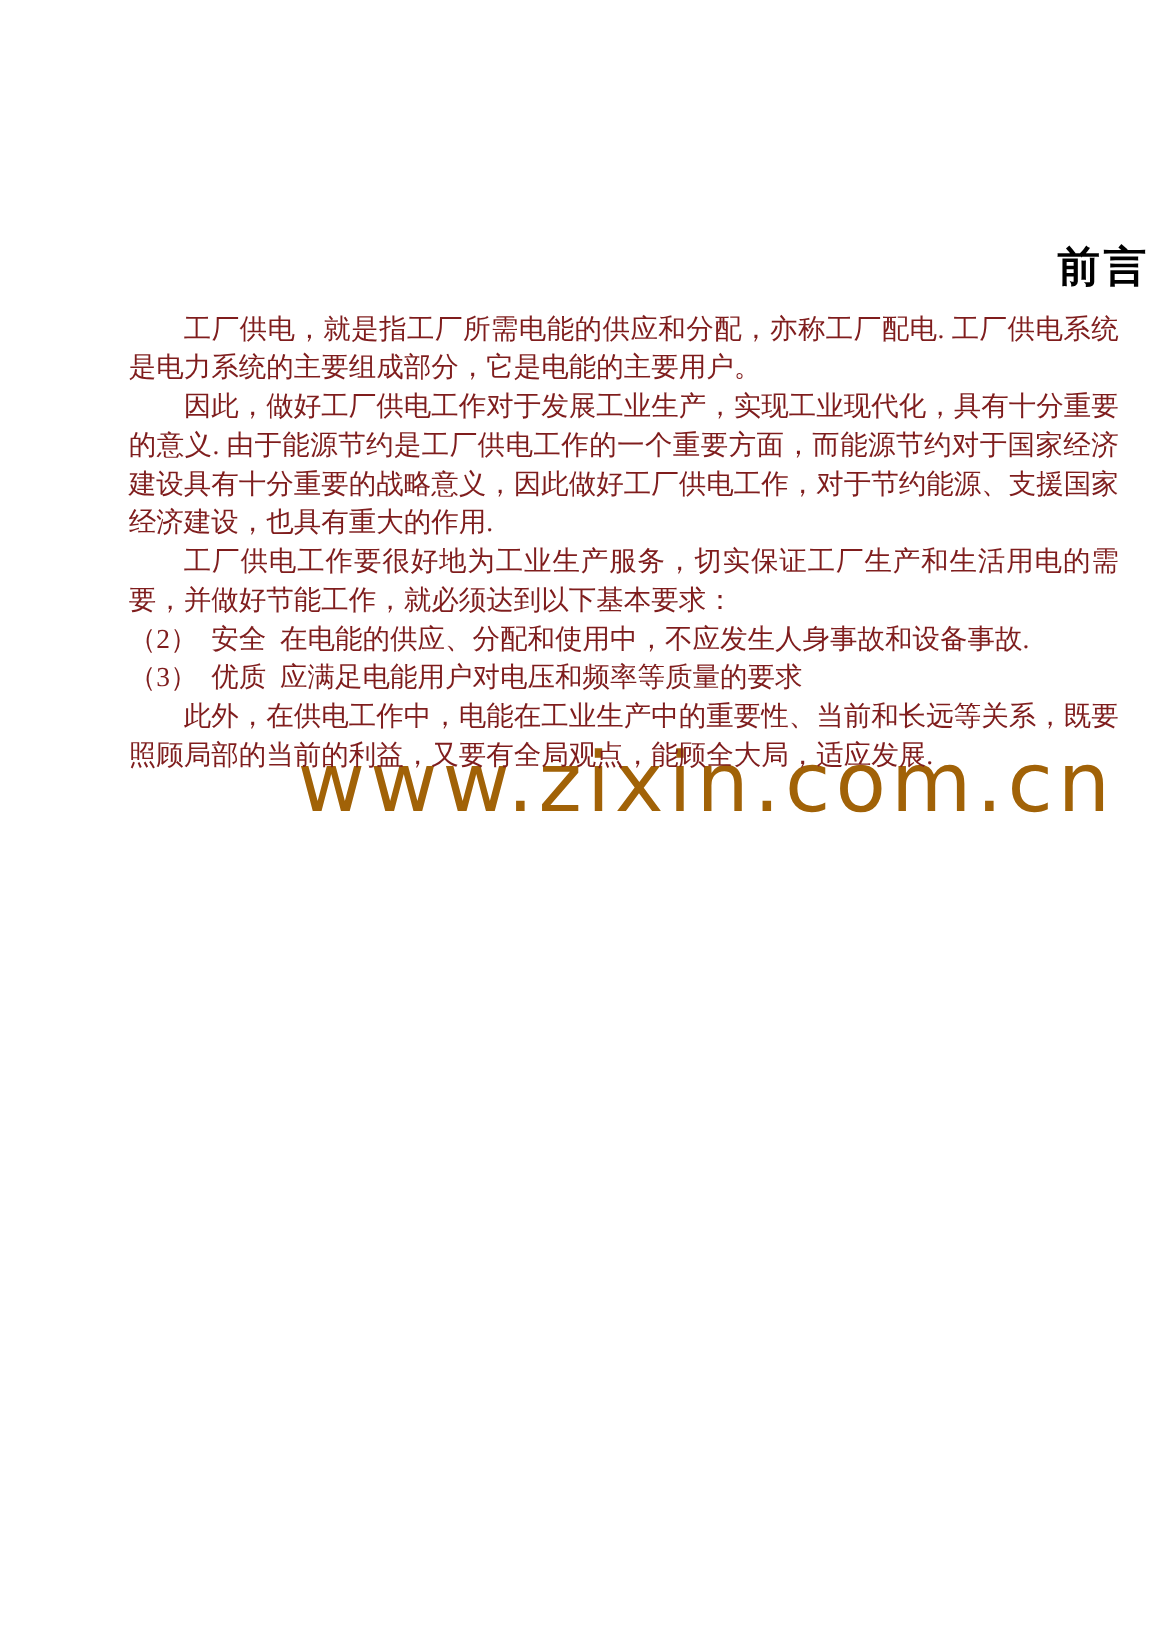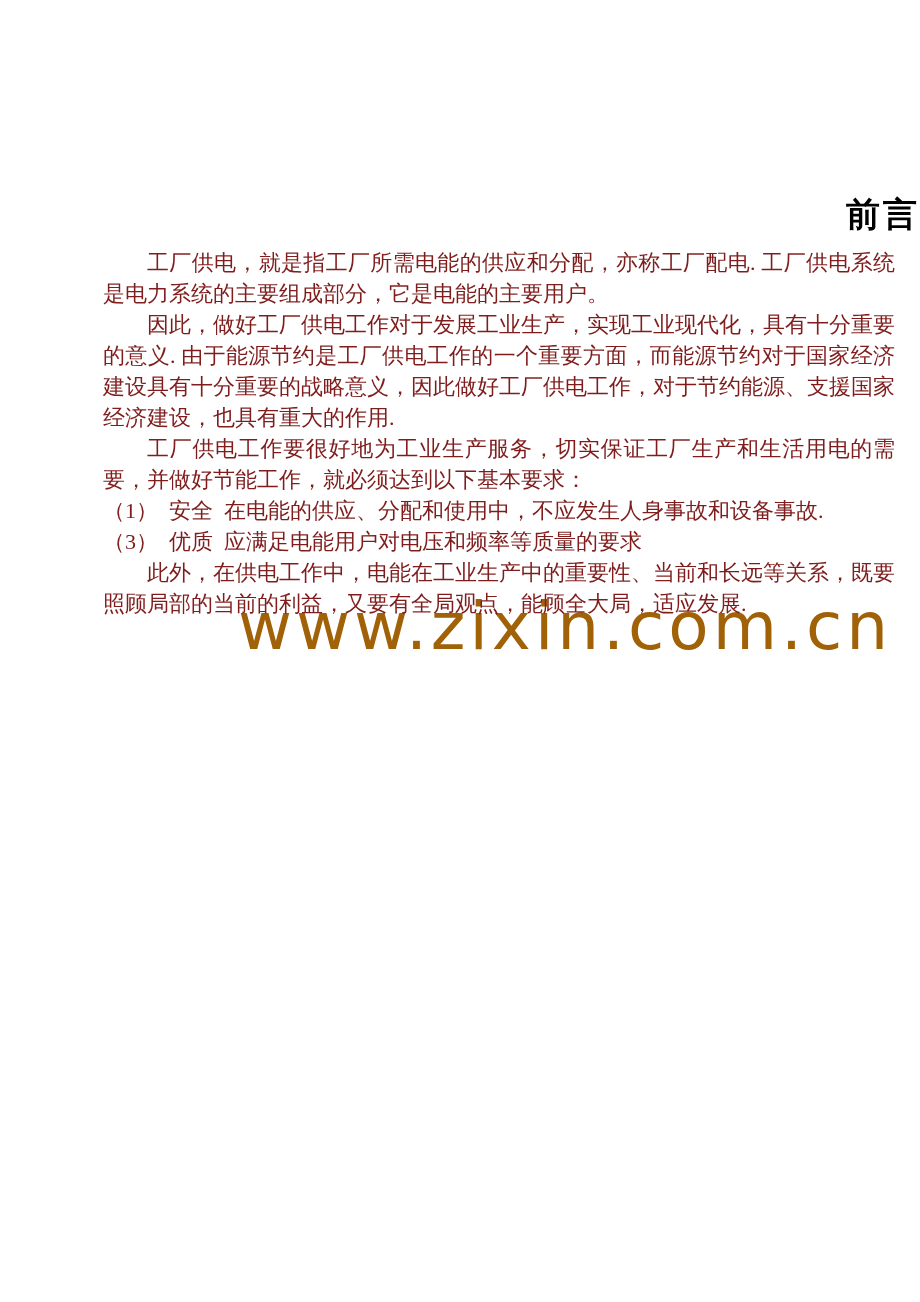--- a/index.html
+++ b/index.html
@@ -63,17 +63,17 @@
 </head>
 <body>
 
 <div class="page">
   <div class="watermark">www.zixin.com.cn</div>
   <h1 class="doc-title">前言</h1>
   <div class="body-text">
       <p class="para indent">工厂供电，就是指工厂所需电能的供应和分配，亦称工厂配电. 工厂供电系统是电力系统的主要组成部分，它是电能的主要用户。</p>
       <p class="para indent">因此，做好工厂供电工作对于发展工业生产，实现工业现代化，具有十分重要的意义. 由于能源节约是工厂供电工作的一个重要方面，而能源节约对于国家经济建设具有十分重要的战略意义，因此做好工厂供电工作，对于节约能源、支援国家经济建设，也具有重大的作用.</p>
       <p class="para indent">工厂供电工作要很好地为工业生产服务，切实保证工厂生产和生活用电的需要，并做好节能工作，就必须达到以下基本要求：</p>
-      <p class="para">（1） 安全 在电能的供应、分配和使用中，不应发生人身事故和设备事故.</p>
+      <p class="para">（2） 安全 在电能的供应、分配和使用中，不应发生人身事故和设备事故.</p>
       <p class="para">（3） 优质 应满足电能用户对电压和频率等质量的要求</p>
       <p class="para indent">此外，在供电工作中，电能在工业生产中的重要性、当前和长远等关系，既要照顾局部的当前的利益，又要有全局观点，能顾全大局，适应发展.</p>
     </div>
 </div>
 
 </body></html>

